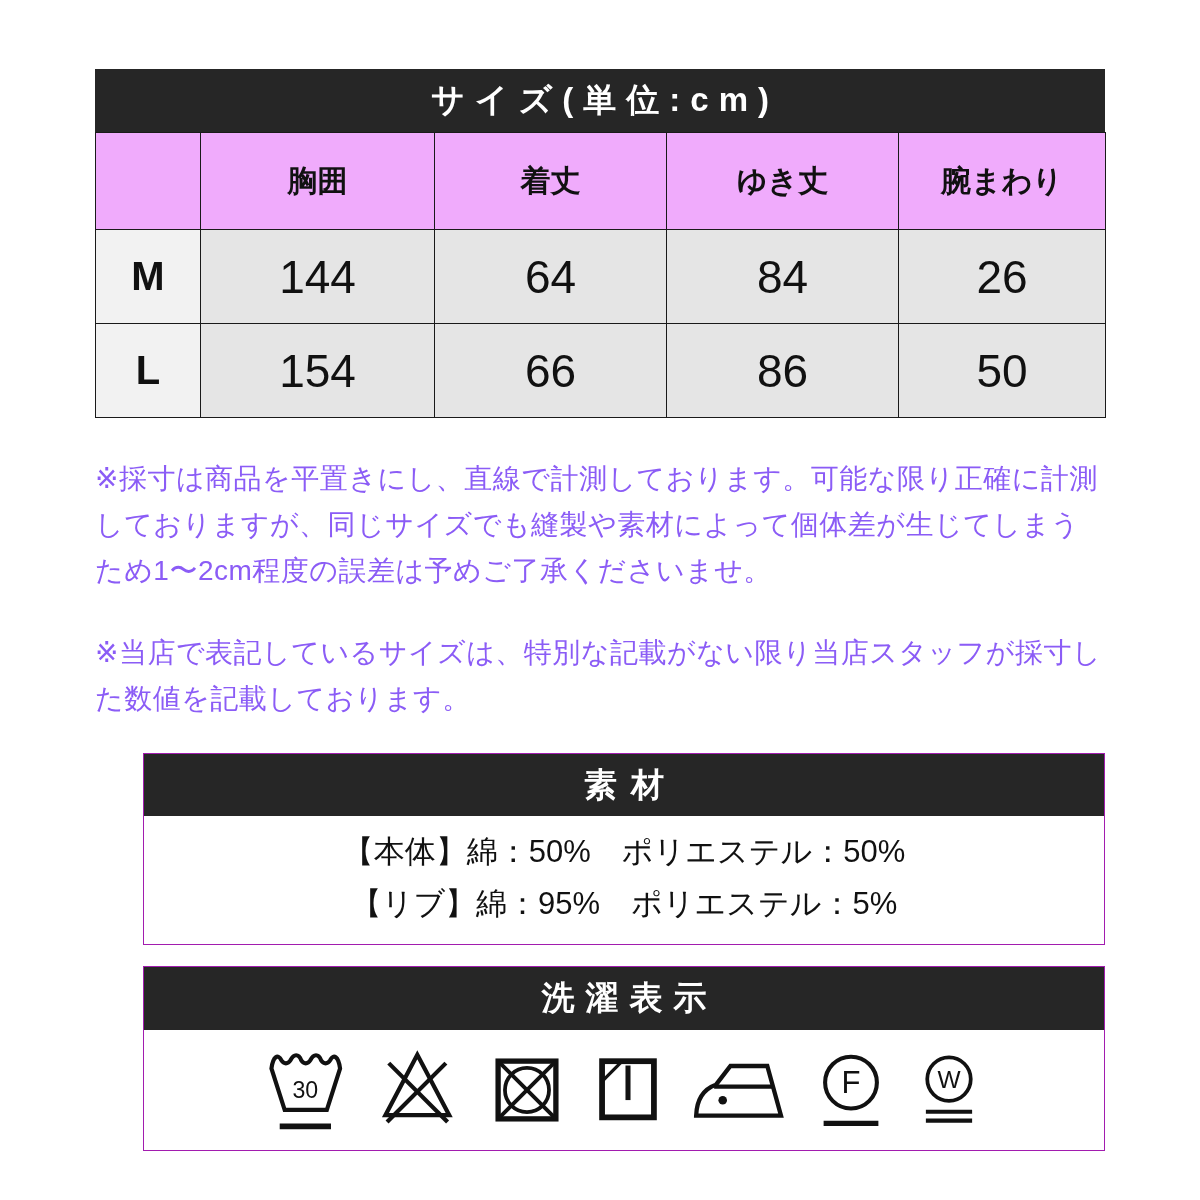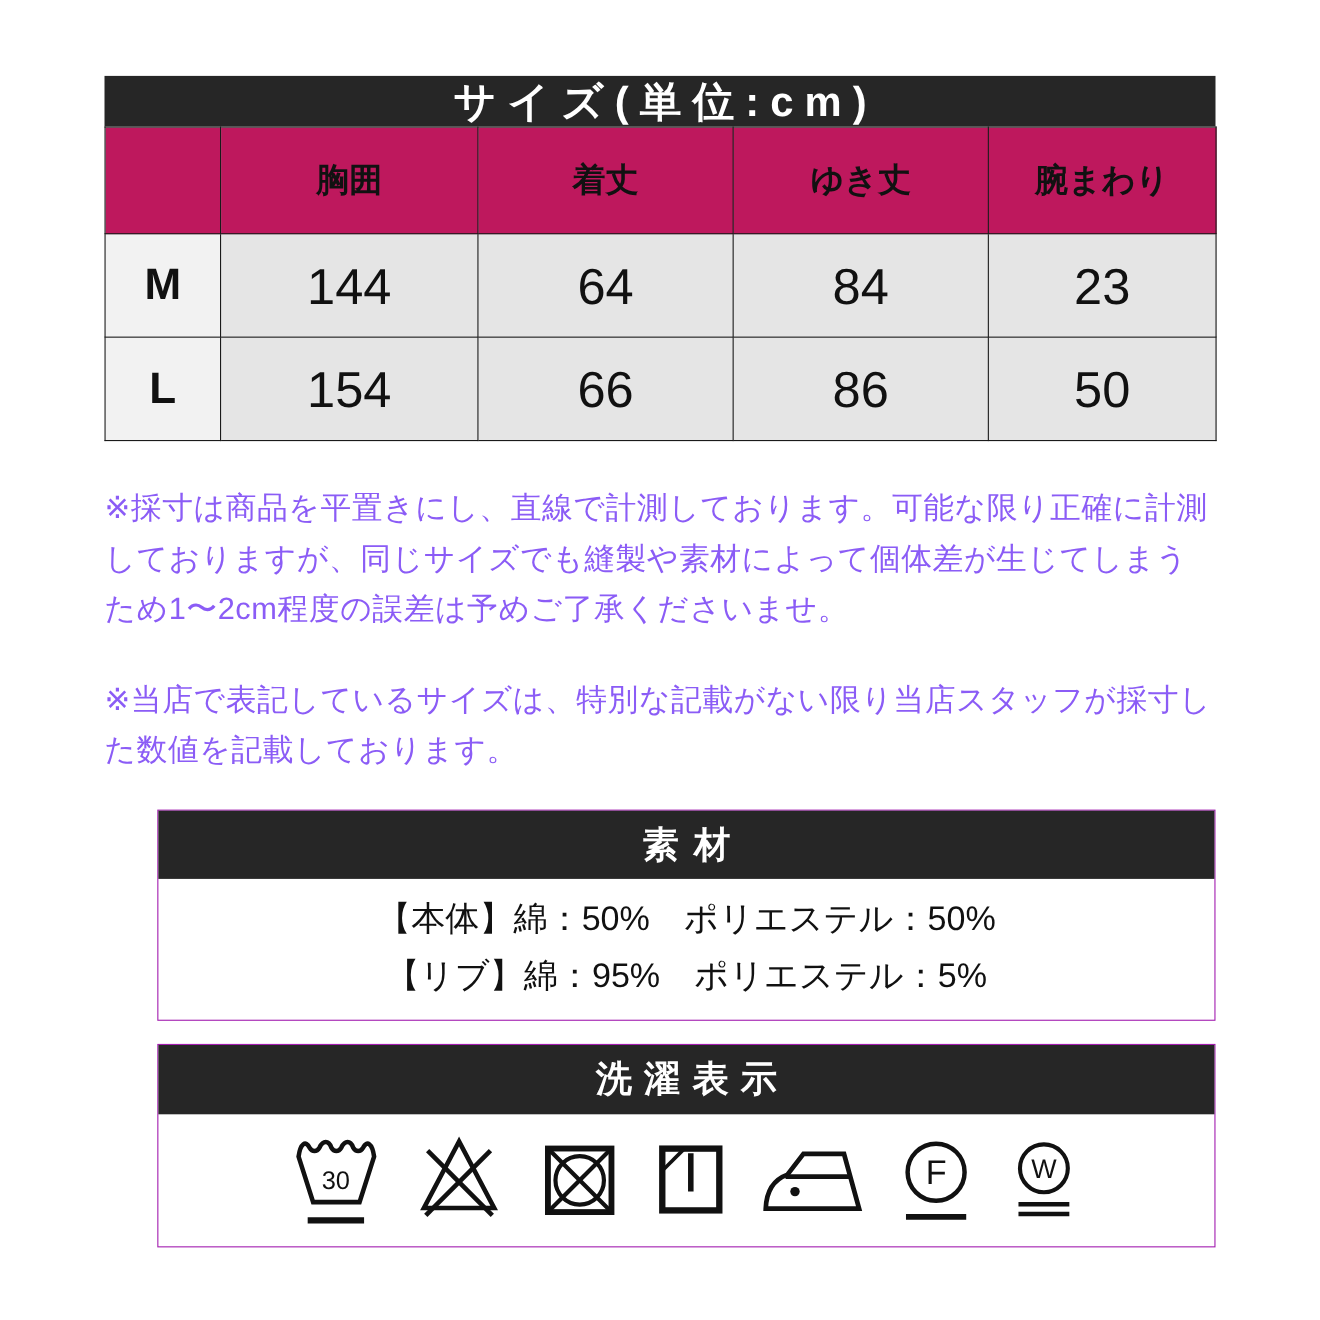--- a/index.html
+++ b/index.html
@@ -16,27 +16,27 @@
   
   .bar {
     background: #262626;
     color: #ffffff;
     display: flex;
     align-items: center;
     justify-content: center;
     font-weight: bold;
   }
   .bar span { letter-spacing: 10px; padding-left: 10px; }
-  .size-bar { height: 46px; font-size: 38px; }
+  .size-bar { height: 63px; font-size: 33px; }
 
   
   table.size-table { width: 100%; border-collapse: collapse; table-layout: fixed; }
   table.size-table td, table.size-table th { border: 1px solid #1a1a1a; text-align: center; vertical-align: middle; }
   tr.head-row { height: 97px; }
-  tr.head-row th { background: #be185d; font-size: 30px; font-weight: bold; }
+  tr.head-row th { background: #f0abfc; font-size: 30px; font-weight: bold; }
   tr.data-row { height: 94px; }
   td.size-label { background: #f2f2f2; font-size: 40px; font-weight: bold; }
   td.size-value { background: #e5e5e5; font-size: 46px; font-weight: normal; font-family: "Liberation Sans", "DejaVu Sans", sans-serif; }
 
   
   .note { font-size: 28px; line-height: 46px; letter-spacing: 0.5px; color: #8b5cf6; text-align: left; }
   .note-1 { margin-top: 38px; }
   .note-2 { margin-top: 36px; }
 
   
@@ -83,21 +83,21 @@
         <th>胸囲</th>
         <th>着丈</th>
         <th>ゆき丈</th>
         <th>腕まわり</th>
       </tr>
       <tr class="data-row">
         <td class="size-label">M</td>
         <td class="size-value">144</td>
         <td class="size-value">64</td>
         <td class="size-value">84</td>
-        <td class="size-value">23</td>
+        <td class="size-value">26</td>
       </tr>
       <tr class="data-row">
         <td class="size-label">L</td>
         <td class="size-value">154</td>
         <td class="size-value">66</td>
         <td class="size-value">86</td>
         <td class="size-value">50</td>
       </tr>
     </tbody>
       </table>

